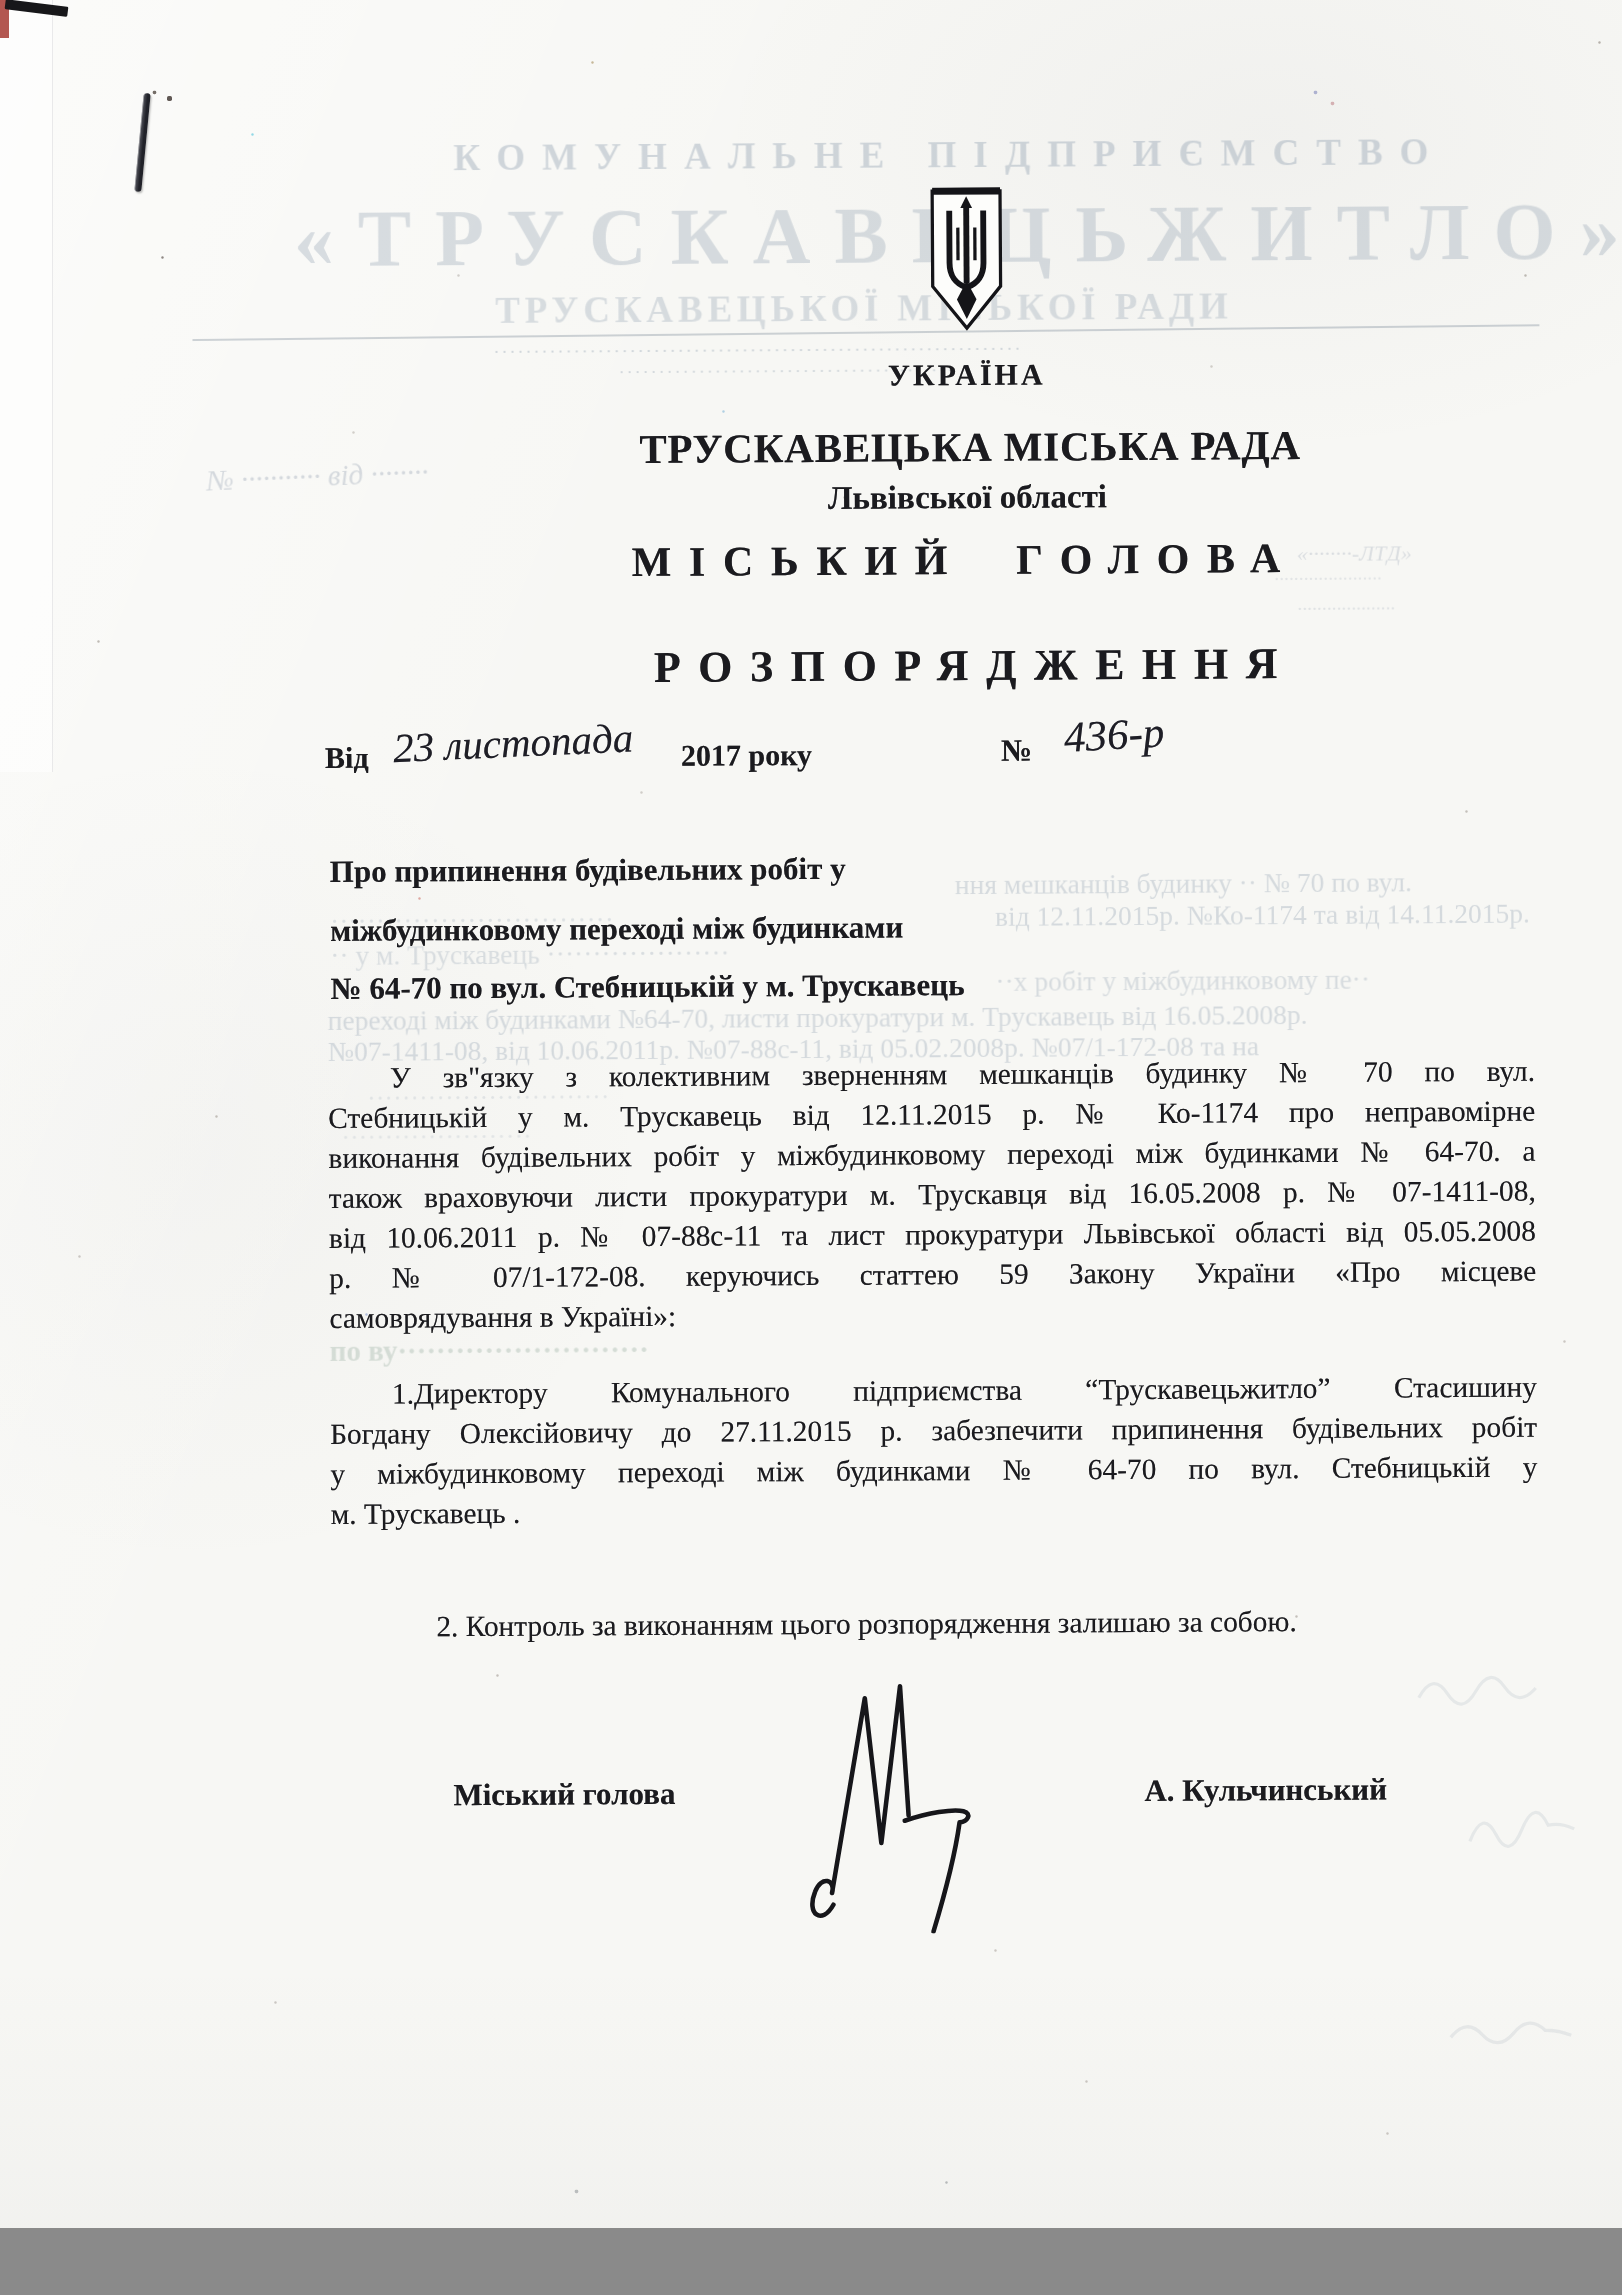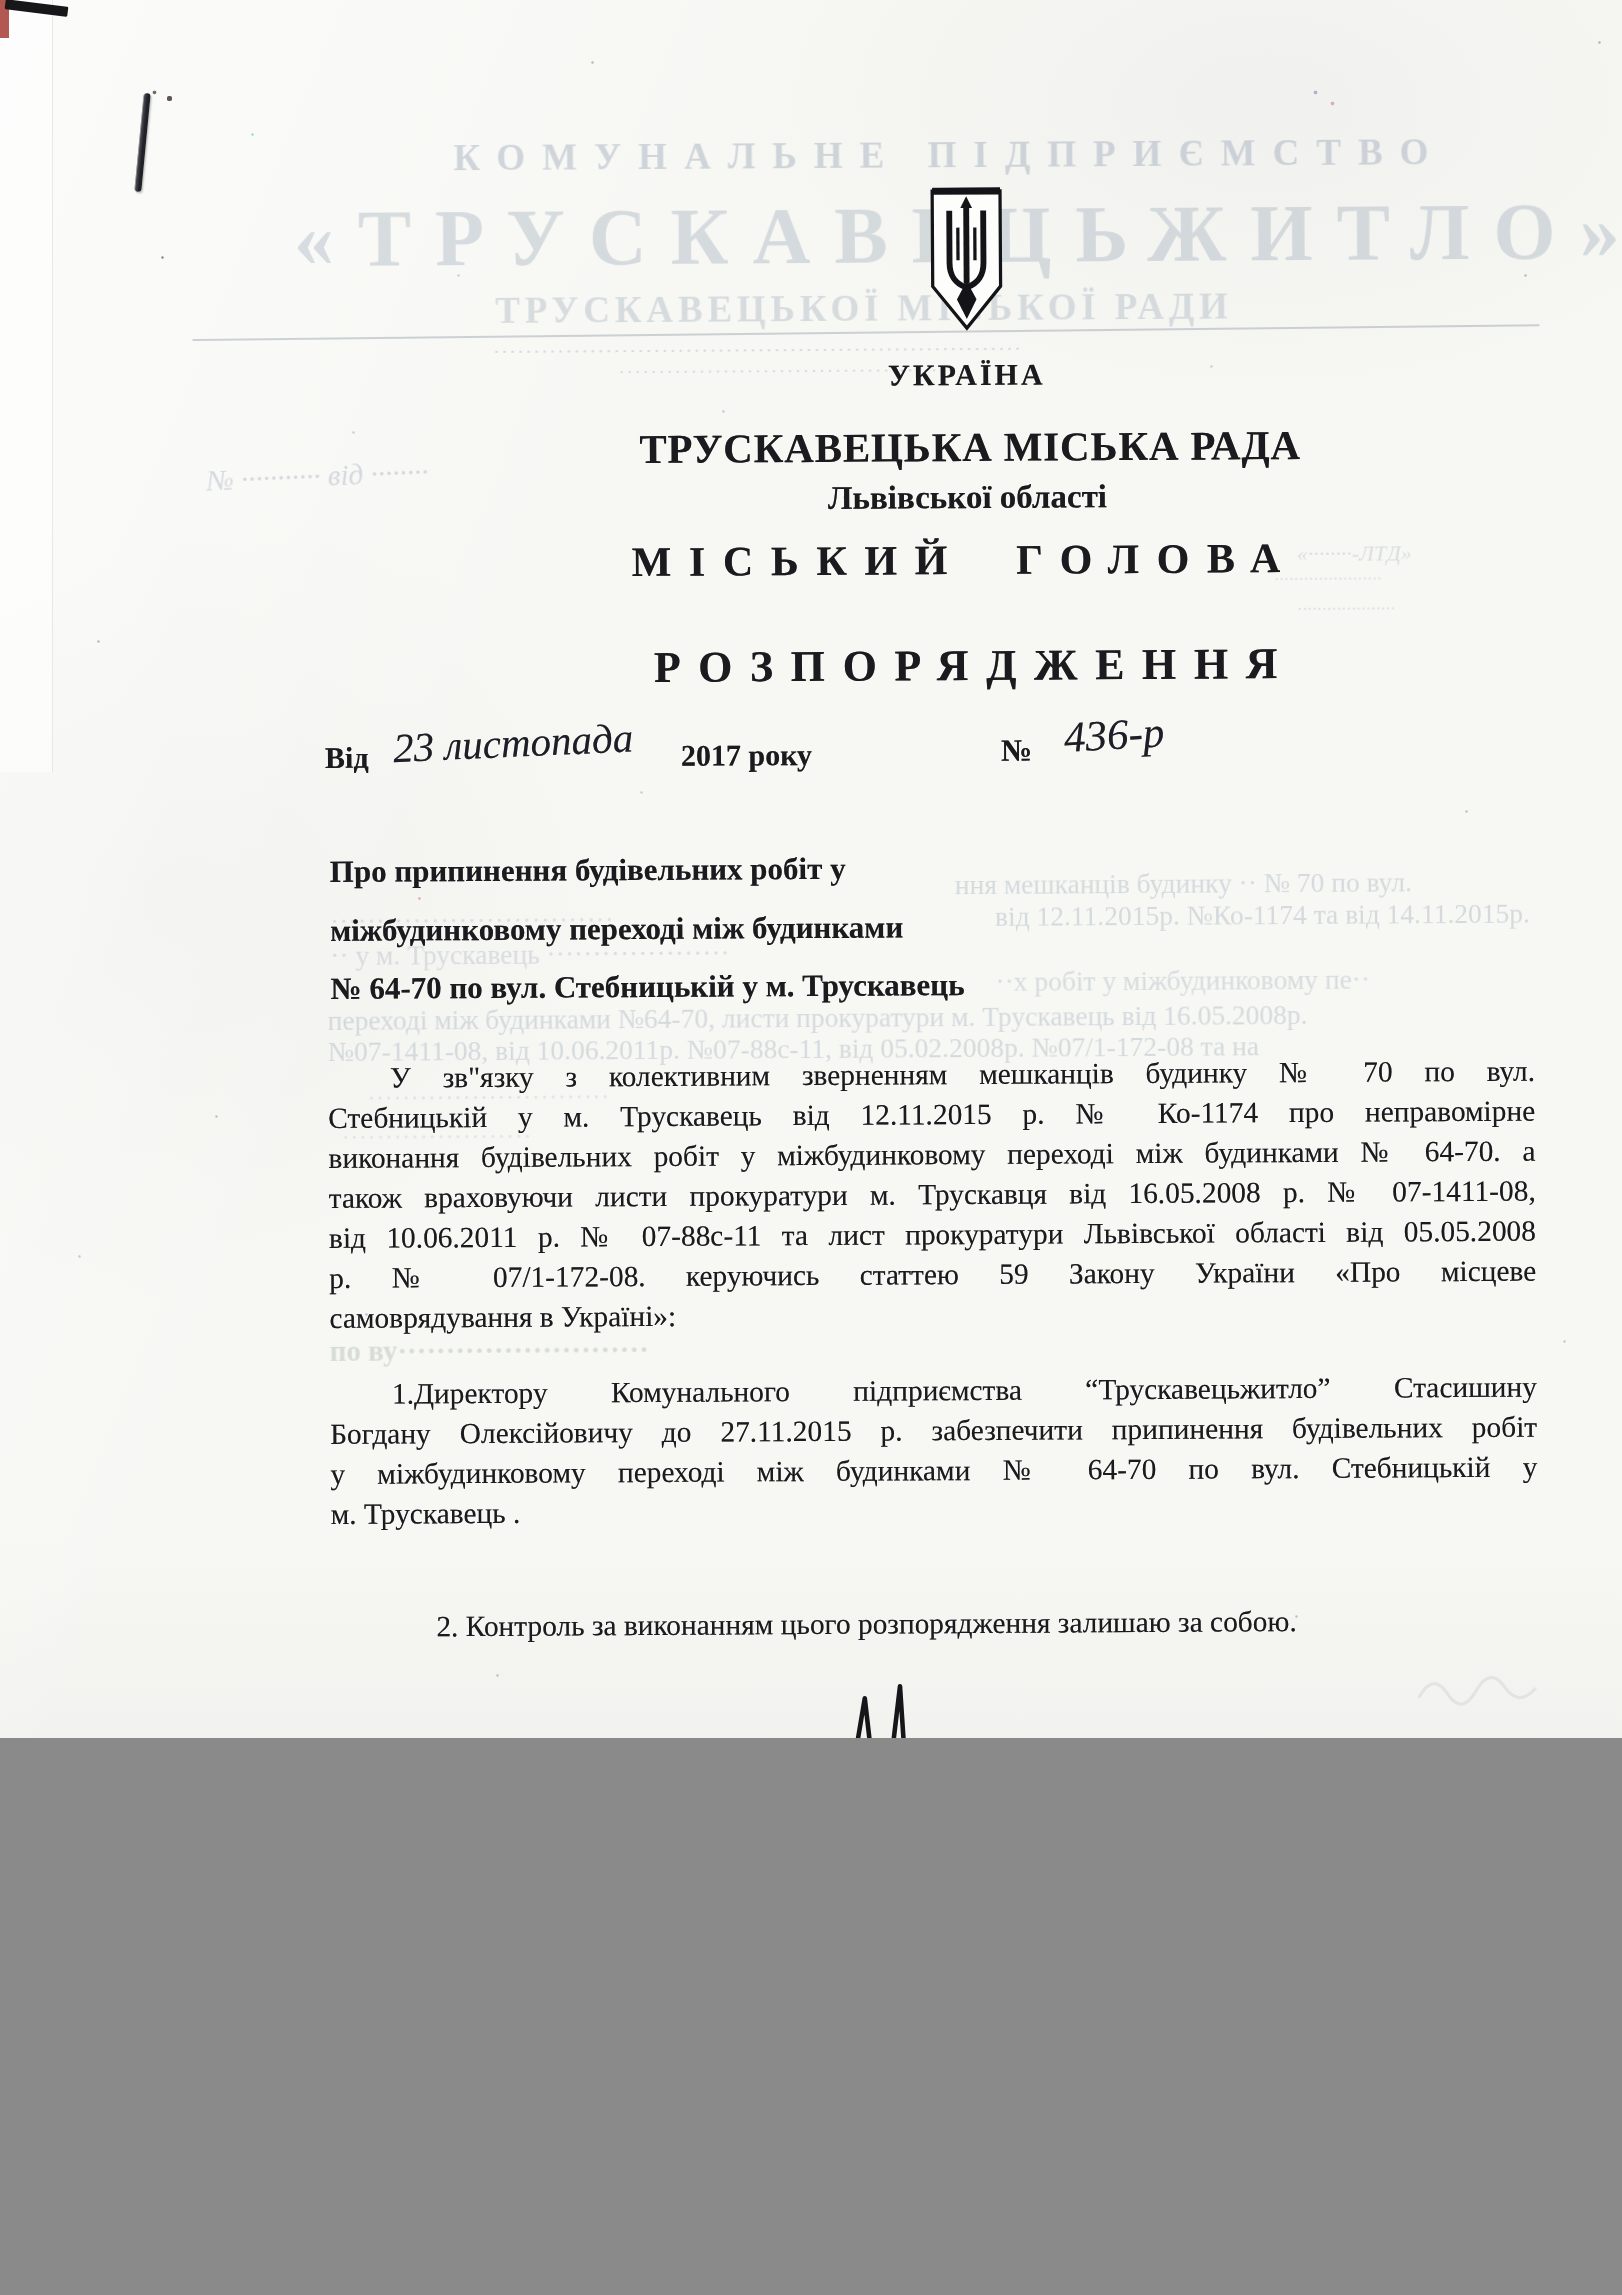--- a/index.html
+++ b/index.html
@@ -1,18 +1,18 @@
 <!DOCTYPE html>
 <html style="font-size:10.5px"><head>
 <meta charset="utf-8">
 <style>
   html,body{margin:0;padding:0;background:#8a8a8a;}
   .page{
     position:relative;
-    width:1623px;height:1738px;
+    width:1623px;height:2228px;
     background:#f7f7f4;
     overflow:hidden;
     font-family:"Liberation Serif","DejaVu Serif",serif;
   }
   
   .shade{position:absolute;inset:0;pointer-events:none;
     background:
       linear-gradient(112deg, rgba(255,255,255,.55) 0%, rgba(255,255,255,0) 34%),
       radial-gradient(785px 458px at 78% 6%, rgba(120,120,130,.05), rgba(0,0,0,0) 70%),
       radial-gradient(654px 589px at 12% 52%, rgba(120,120,130,.04), rgba(0,0,0,0) 70%),

